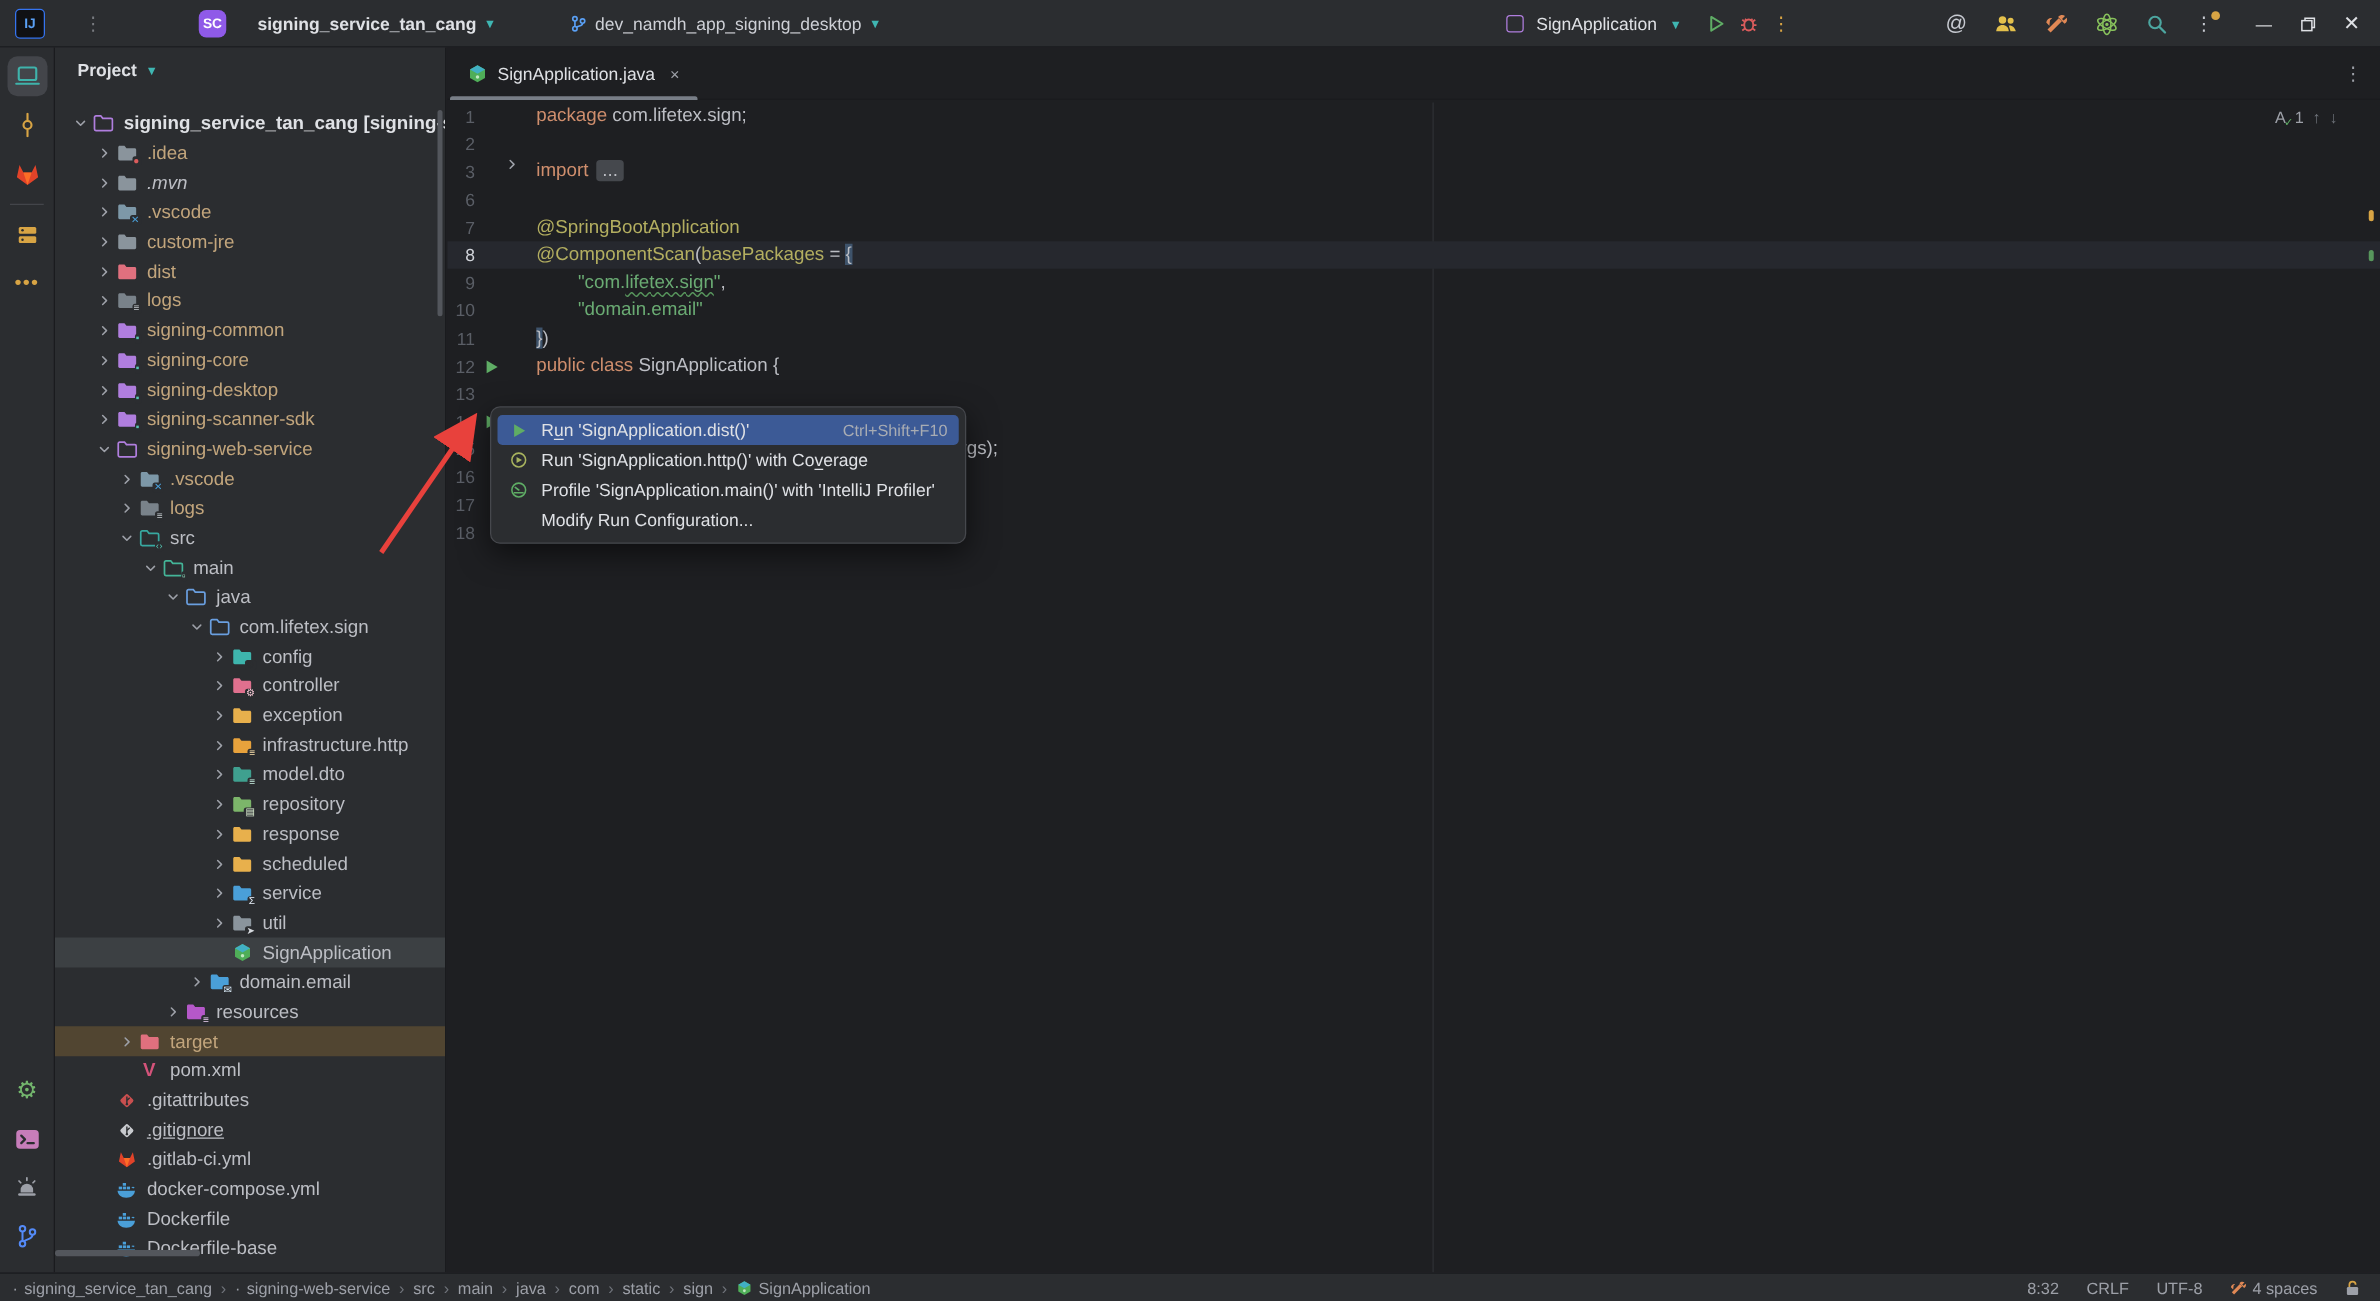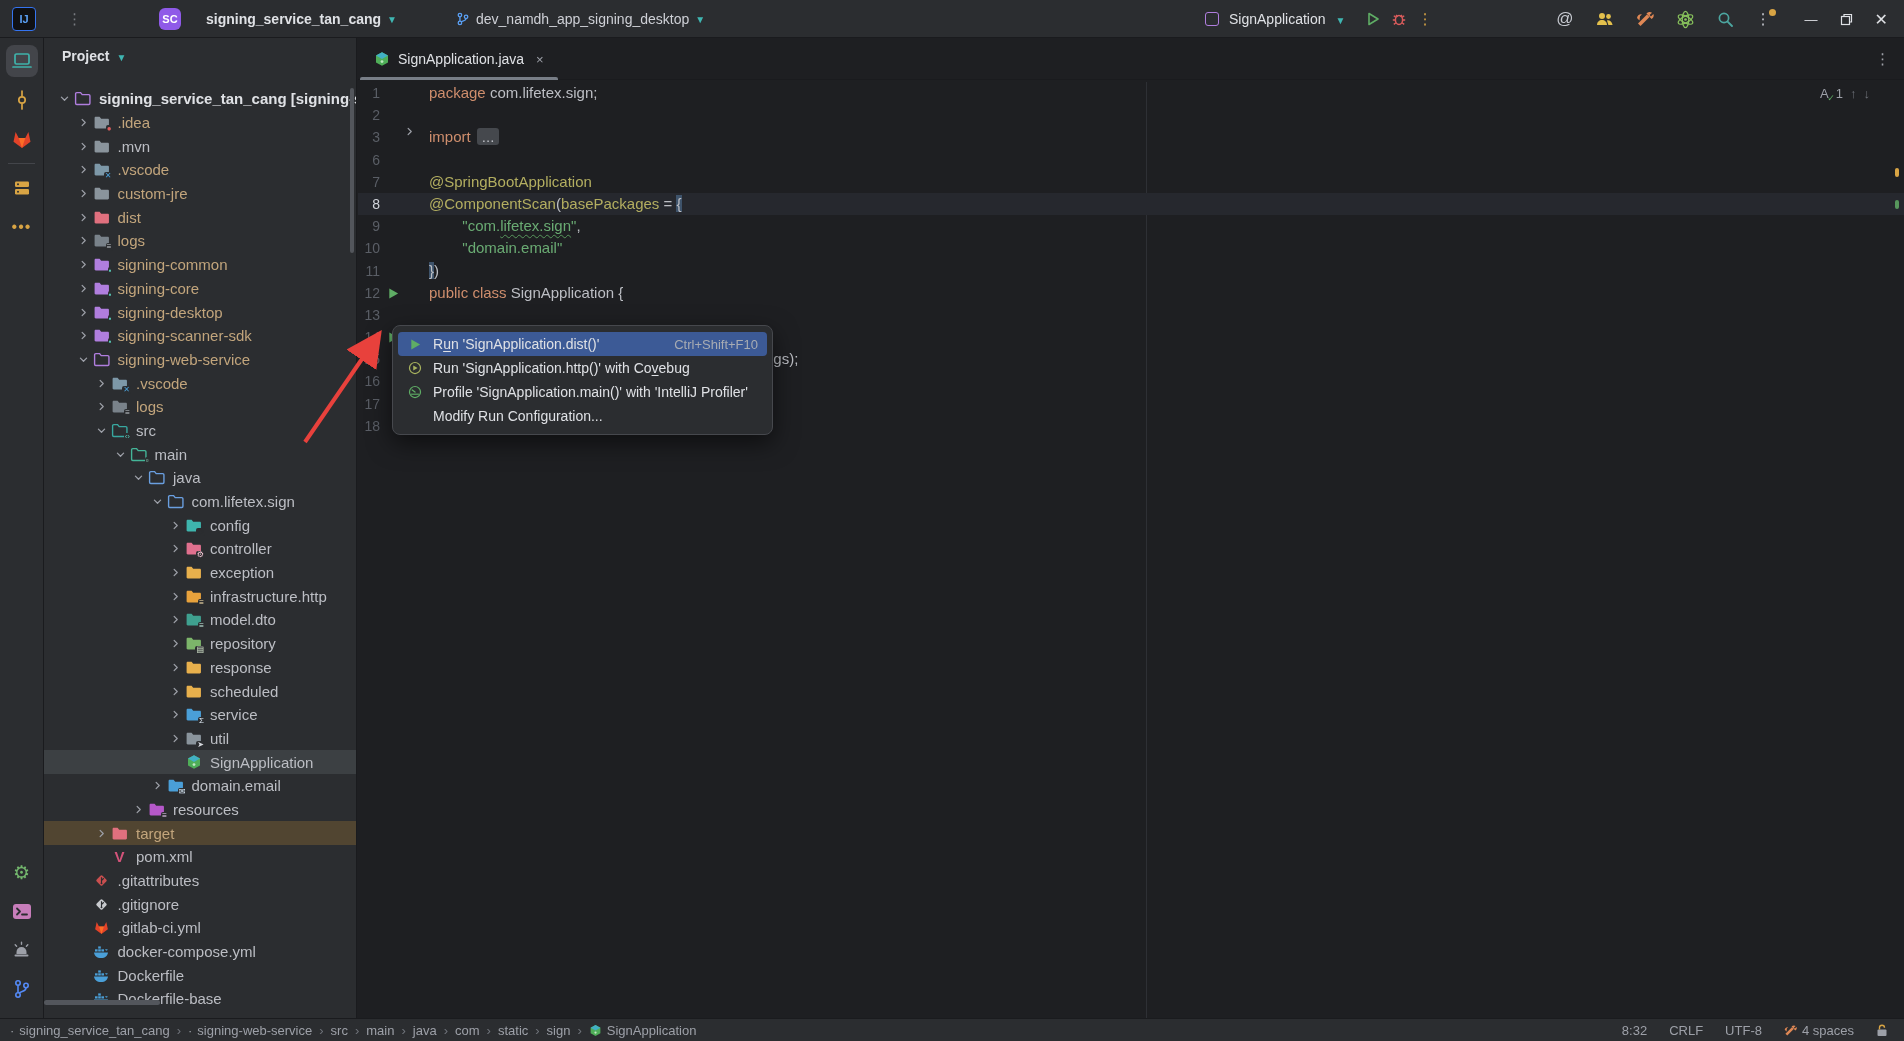--- a/index.html
+++ b/index.html
@@ -262,21 +262,21 @@
             </svg>
           </span>
           <span class="ic">
             <svg width="17" height="17" viewBox="0 0 16 16">
               <path d="M1.5 3.6c0-.6.5-1.1 1.1-1.1h3.6l1.5 1.9h6.2c.6 0 1.1.5 1.1 1.1v7c0 .6-.5 1.1-1.1 1.1H2.6c-.6 0-1.1-.5-1.1-1.1z" fill="#8a949c" stroke="none" stroke-width="1.3"></path>
             </svg>
             <span class="badge" style="color:#db5c5c">●</span>
           </span>
           <span class="t-tan">.idea</span>
         </div>
-        <div class="trow" style="padding-left: 30.5px;">
+        <div class="trow" style="padding-left: 30.5px; font-style: italic;">
           <span class="chv">
             <svg width="11" height="11" viewBox="0 0 16 16">
               <path d="M6 3.5 10.5 8 6 12.5" fill="none" stroke="#9da0a8" stroke-width="1.8" stroke-linecap="round" stroke-linejoin="round"></path>
             </svg>
           </span>
           <span class="ic">
             <svg width="17" height="17" viewBox="0 0 16 16">
               <path d="M1.5 3.6c0-.6.5-1.1 1.1-1.1h3.6l1.5 1.9h6.2c.6 0 1.1.5 1.1 1.1v7c0 .6-.5 1.1-1.1 1.1H2.6c-.6 0-1.1-.5-1.1-1.1z" fill="#8a949c" stroke="none" stroke-width="1.3"></path>
             </svg>
           </span>
@@ -687,21 +687,21 @@
           <span class="chv"></span>
           <span class="ic">
             <svg width="15" height="15" viewBox="0 0 16 16">
               <rect x="3.6" y="3.6" width="8.8" height="8.8" rx="1.6" transform="rotate(45 8 8)" fill="#c94f4f"></rect>
               <path d="M8 4.5v7M8 8l2.4-2.4" stroke="#2b2d30" stroke-width="1.2"></path>
               <circle cx="8" cy="11" r="1" fill="#2b2d30"></circle>
             </svg>
           </span>
           <span class="">.gitattributes</span>
         </div>
-        <div class="trow" style="padding-left: 30.5px;">
+        <div class="trow" style="padding-left: 30.5px; text-decoration: underline;">
           <span class="chv"></span>
           <span class="ic">
             <svg width="15" height="15" viewBox="0 0 16 16">
               <rect x="3.6" y="3.6" width="8.8" height="8.8" rx="1.6" transform="rotate(45 8 8)" fill="#c8cace"></rect>
               <path d="M8 4.5v7M8 8l2.4-2.4" stroke="#2b2d30" stroke-width="1.2"></path>
               <circle cx="8" cy="11" r="1" fill="#2b2d30"></circle>
             </svg>
           </span>
           <span class="">.gitignore</span>
         </div>
@@ -823,21 +823,21 @@
         <span><span>R</span><span class="mn">u</span><span>n 'SignApplication.dist()'</span></span>
         <span class="sc">Ctrl+Shift+F10</span>
       </div>
       <div class="mrow">
         <span class="mic">
           <svg width="14" height="14" viewBox="0 0 16 16">
             <circle cx="8" cy="8" r="6.3" fill="none" stroke="#a8b35e" stroke-width="1.4"></circle>
             <path d="M6 5.2 11 8 6 10.8z" fill="#a8b35e"></path>
           </svg>
         </span>
-        <span><span>Run 'SignApplication.http()' with Co</span><span class="mn">v</span><span>ebug</span></span>
+        <span><span>Run 'SignApplication.http()' with Co</span><span class="mn">v</span><span>erage</span></span>
       </div>
       <div class="mrow">
         <span class="mic">
           <svg width="14" height="14" viewBox="0 0 16 16">
             <circle cx="8" cy="8" r="6.3" fill="none" stroke="#5fad65" stroke-width="1.4"></circle>
             <path d="M8 8 4.8 5.6" stroke="#5fad65" stroke-width="1.5" stroke-linecap="round"></path>
             <path d="M3.5 10.5h9" stroke="#5fad65" stroke-width="1.3"></path>
           </svg>
         </span>
         <span><span>Profile 'SignApplication.main()' with 'IntelliJ Profiler'</span></span>

